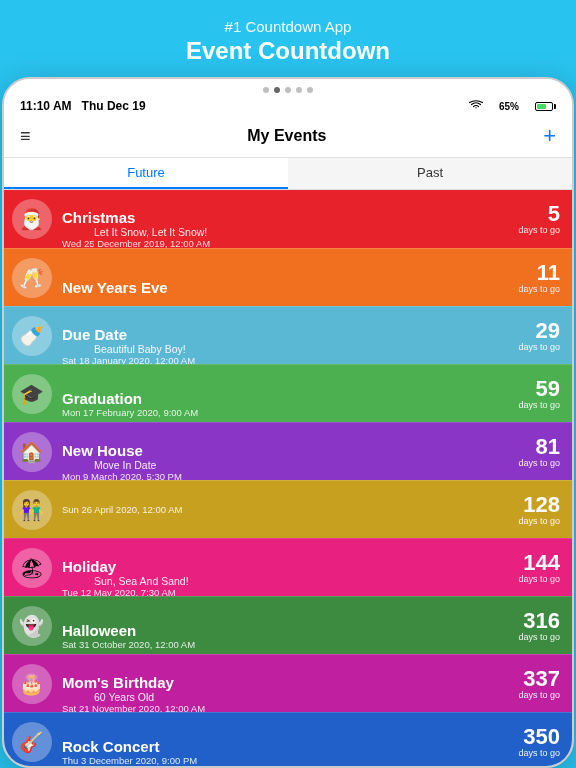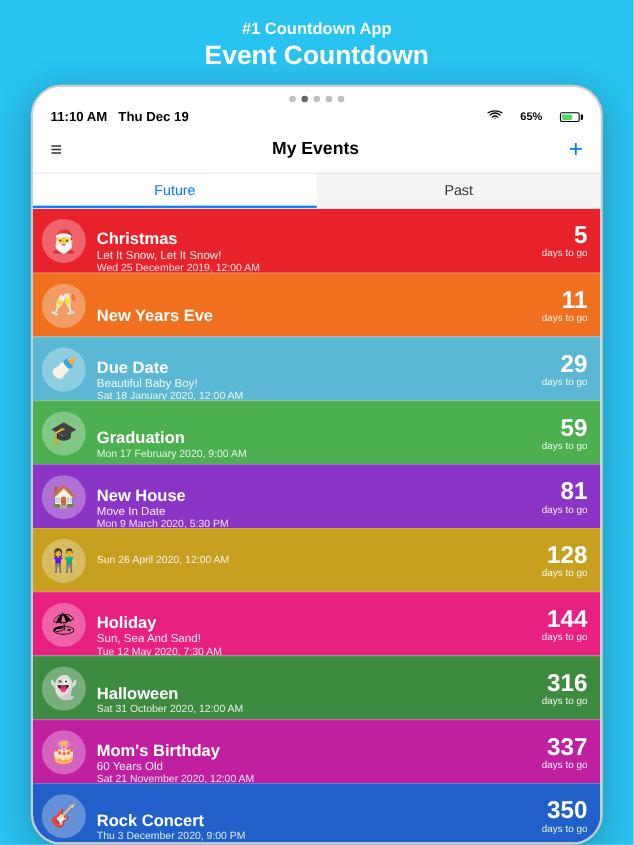--- a/index.html
+++ b/index.html
@@ -14,32 +14,32 @@
       align-items: center;
     }
 
     .top-header {
       text-align: center;
       padding: 18px 0 12px;
       color: #fff;
     }
     .top-header .subtitle {
       font-size: 15px;
-      font-weight: 700;
+      font-weight: 400;
       margin-bottom: 2px;
       color: rgba(255,255,255,0.95);
     }
     .top-header .title {
       font-size: 24px;
       font-weight: 800;
       color: #fff;
     }
 
     .device-frame {
-      width: 520px;
+      width: 572px;
       background: #fff;
       border-radius: 28px;
       overflow: hidden;
       box-shadow: 0 8px 32px rgba(0,0,0,0.25);
       flex: 1;
       display: flex;
       flex-direction: column;
       border: 2px solid #ccc;
       position: relative;
     }
@@ -152,20 +152,21 @@
       overflow: hidden;
       text-overflow: ellipsis;
       margin-top: 20px;
     }
     .event-sub {
       font-size: 10.5px;
       color: rgba(255,255,255,0.9);
       white-space: nowrap;
       overflow: hidden;
       text-overflow: ellipsis;
+      margin-left: 32px;
     }
     .event-date {
       font-size: 9.5px;
       color: rgba(255,255,255,0.85);
     }
 
     .event-countdown {
       text-align: right;
       flex-shrink: 0;
       margin-left: 8px;

